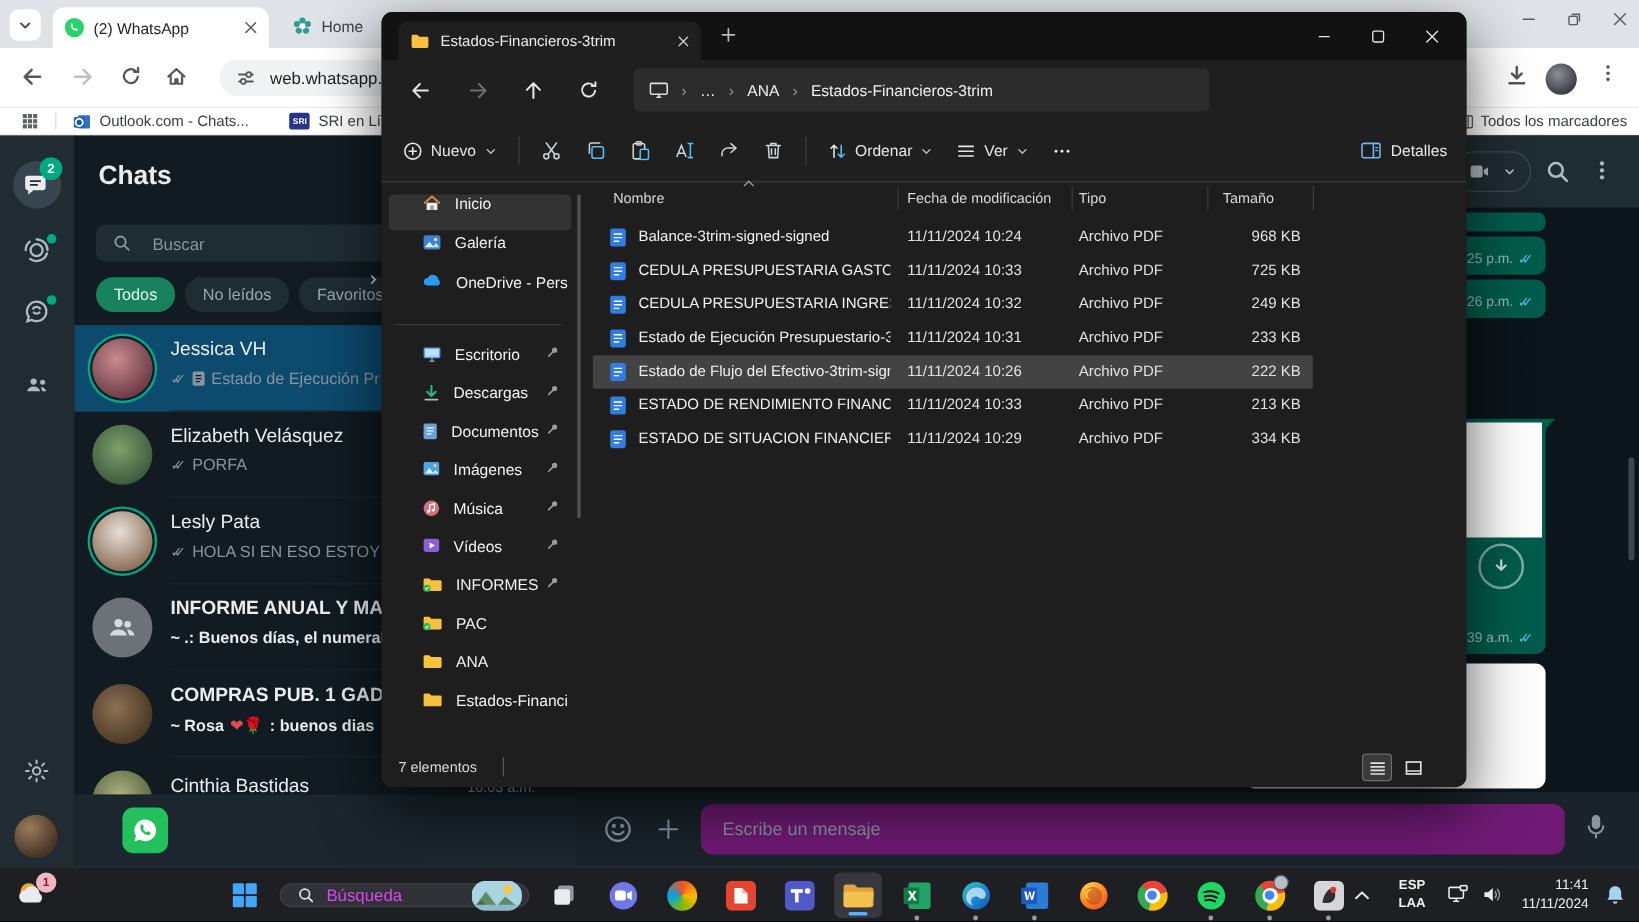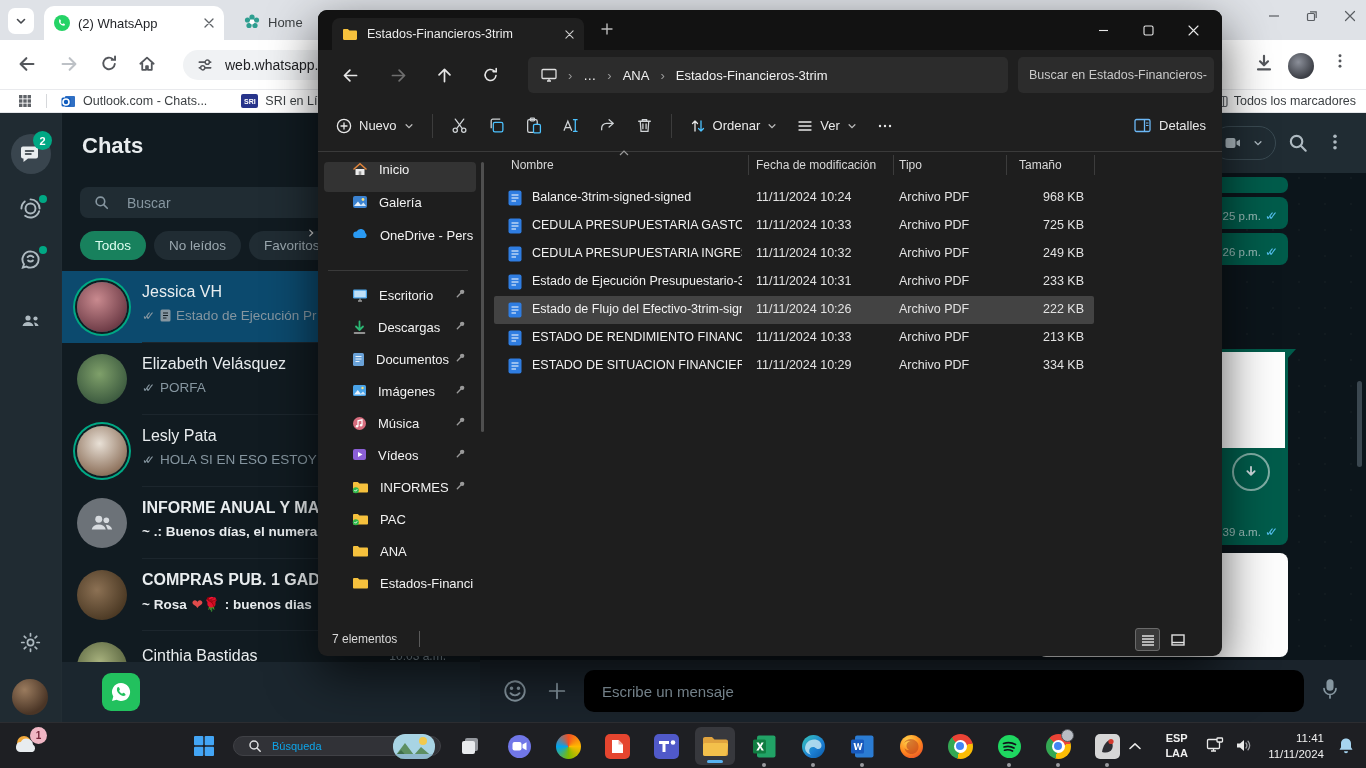--- a/index.html
+++ b/index.html
@@ -60,21 +60,21 @@
 .btime{position:absolute;right:10px;bottom:6px;font-size:11.5px;color:rgba(233,237,239,.65);display:flex;gap:4px;align-items:center}
 .docbub{position:absolute;right:78px;top:236px;width:250px;height:196px;background:#005c4b;border-radius:8px 0 8px 8px}
 .doctail{position:absolute;right:70px;top:236px;width:0;height:0;border-left:9px solid #005c4b;border-bottom:10px solid transparent}
 .docwhite{position:absolute;left:3px;right:3px;top:3px;height:96px;background:#fdfdfd;border-radius:6px 0 0 0}
 .thumb{position:absolute;left:8px;bottom:6px;width:20px;height:22px;background:#f2f2f2;border:1px solid #c9c9c9}
 .dlcircle{position:absolute;right:18px;top:104px;width:38px;height:38px;border:2px solid rgba(255,255,255,.5);border-radius:50%;display:flex;align-items:center;justify-content:center;color:#cfd8dc}
 .docbub2{position:absolute;right:78px;top:440px;width:250px;height:104px;background:#fdfdfd;border-radius:8px}
 .so{position:absolute;left:10px;top:42px;font-size:20px;font-weight:bold;color:#17813f;letter-spacing:1px}
 .wscroll{position:absolute;right:4px;top:268px;width:5px;height:86px;background:#3b4750;border-radius:3px}
 .composer{position:absolute;left:0;right:0;bottom:0;height:62px;background:#1a232b;z-index:2}
-.cpill{position:absolute;left:104px;right:62px;top:10px;height:42px;background:#000000;border-radius:10px;display:flex;align-items:center;padding:0 18px;color:#8696a0;font-size:15px}
+.cpill{position:absolute;left:104px;right:62px;top:10px;height:42px;background:#701a75;border-radius:10px;display:flex;align-items:center;padding:0 18px;color:#8696a0;font-size:15px}
 .cic{position:absolute;top:18px;color:#8696a0}
 
 .ex{position:absolute;left:318px;top:10px;width:904px;height:646px;background:#1e1e1e;border-radius:9px;box-shadow:0 18px 50px rgba(0,0,0,.65);z-index:5}
 .extabs{position:absolute;top:0;left:0;right:0;height:40px;background:#121212;border-radius:9px 9px 0 0}
 .extab{position:absolute;left:14px;top:8px;width:252px;height:32px;background:#1f1f1f;border-radius:8px 8px 0 0;display:flex;align-items:center;gap:9px;padding:0 10px;color:#ececec;font-size:12.5px}
 .extclose{margin-left:auto;color:#cfcfcf}
 .exnewtab{position:absolute;left:282px;top:12px;color:#bbb}
 .exwin{position:absolute;right:6px;top:0;height:40px;display:flex;align-items:center;color:#e8e8e8}
 .exwbtn{width:45px;height:40px;display:flex;align-items:center;justify-content:center}
 .exnav{position:absolute;top:40px;left:0;right:0;height:50px;background:#1f1f1f;display:flex;align-items:center}
@@ -108,21 +108,21 @@
 .exstatus{position:absolute;left:0;right:0;bottom:0;height:32px;color:#d9d9d9;font-size:12px}
 .stxt{position:absolute;left:14px;top:8px}
 .ssep{position:absolute;left:101px;top:7px;width:1px;height:16px;background:#5a5a5a}
 .vtog{position:absolute;top:4px;width:25px;height:23px;border-radius:3px;display:flex;align-items:center;justify-content:center;color:#e0e0e0}
 .vtog.on{background:#3a3a3a;border:1px solid #6a6a6a}
 
 .taskbar{position:absolute;left:0;right:0;bottom:0;height:46px;background:#1e1f23;border-top:1px solid #2c2d31;z-index:9}
 .widget{position:absolute;left:12px;top:9px}
 .wbdg{position:absolute;left:30px;top:4px;width:17px;height:17px;border-radius:50%;background:#f0b6c4;color:#75273a;font-size:10px;font-weight:bold;display:flex;align-items:center;justify-content:center;z-index:2}
 .tcenter{position:absolute;left:184px;top:0;height:46px;display:flex;align-items:center;gap:9px}
-.tsearch{width:208px;height:20px;background:#313237;border:1px solid #404146;border-radius:17px;display:flex;align-items:center;gap:10px;padding:0 5px 0 14px;color:#0ea5e9;font-size:11px}
+.tsearch{width:208px;height:20px;background:#313237;border:1px solid #404146;border-radius:17px;display:flex;align-items:center;gap:10px;padding:0 5px 0 14px;color:#d946ef;font-size:14px}
 .tsthumb{margin-left:auto;border-radius:12px;overflow:hidden}
 .ticon{width:40px;height:46px;display:flex;align-items:center;justify-content:center;position:relative}
 .ticon.open{background:#37383d;border-radius:6px;height:38px;align-self:center}
 .rdot{position:absolute;bottom:2px;left:18px;width:4px;height:4px;border-radius:2px;background:#9a9b9f}
 .rbar{position:absolute;bottom:2px;left:12px;width:16px;height:3px;border-radius:2px;background:#58b2f0}
 .chrome{position:relative;width:25px;height:25px;border-radius:50%;background:conic-gradient(from -45deg,#ea4335 0 120deg,#fbbc05 120deg 240deg,#34a853 240deg 360deg)}
 .chrome::before{content:"";position:absolute;left:6px;top:6px;width:13px;height:13px;border-radius:50%;background:#fff}
 .chrome::after{content:"";position:absolute;left:8.5px;top:8.5px;width:8px;height:8px;border-radius:50%;background:#4285f4}
 .copilot{width:25px;height:25px;border-radius:50%;background:conic-gradient(#f25022,#ffb900,#7fba00,#00a4ef,#f25022)}
 .ovl{position:absolute;right:4px;top:6px;width:13px;height:13px;border-radius:50%;background:#b9bdc4;border:1px solid #55585e}
@@ -568,23 +568,20 @@
             <rect x="1" y="1.5" width="14" height="9" rx="1" fill="none" stroke="#dfdfdf" stroke-width="1.3"></rect>
             <path d="M6 13h4M8 10.5V13" stroke="#dfdfdf" stroke-width="1.3"></path>
           </svg>
         <span class="crumbsep">›</span>
         <span>…</span>
         <span class="crumbsep">›</span>
         <span>ANA</span>
         <span class="crumbsep">›</span>
         <span>Estados-Financieros-3trim</span>
       </div>
-      <div class="exsearch">
-          <span>Buscar en Estados-Financieros-</span>
-        </div>
     </div>
 
     <div class="excmd">
       <span class="cbtn" style="margin-left:8px">
         <svg width="16" height="16" viewBox="0 0 16 16" fill="none" stroke="#e8e8e8" stroke-width="1.3">
             <circle cx="8" cy="8" r="6.6"></circle>
             <path d="M8 5v6M5 8h6" stroke-linecap="round"></path>
           </svg>
         <span>Nuevo</span>
         <svg width="10" height="10" viewBox="0 0 12 12">

